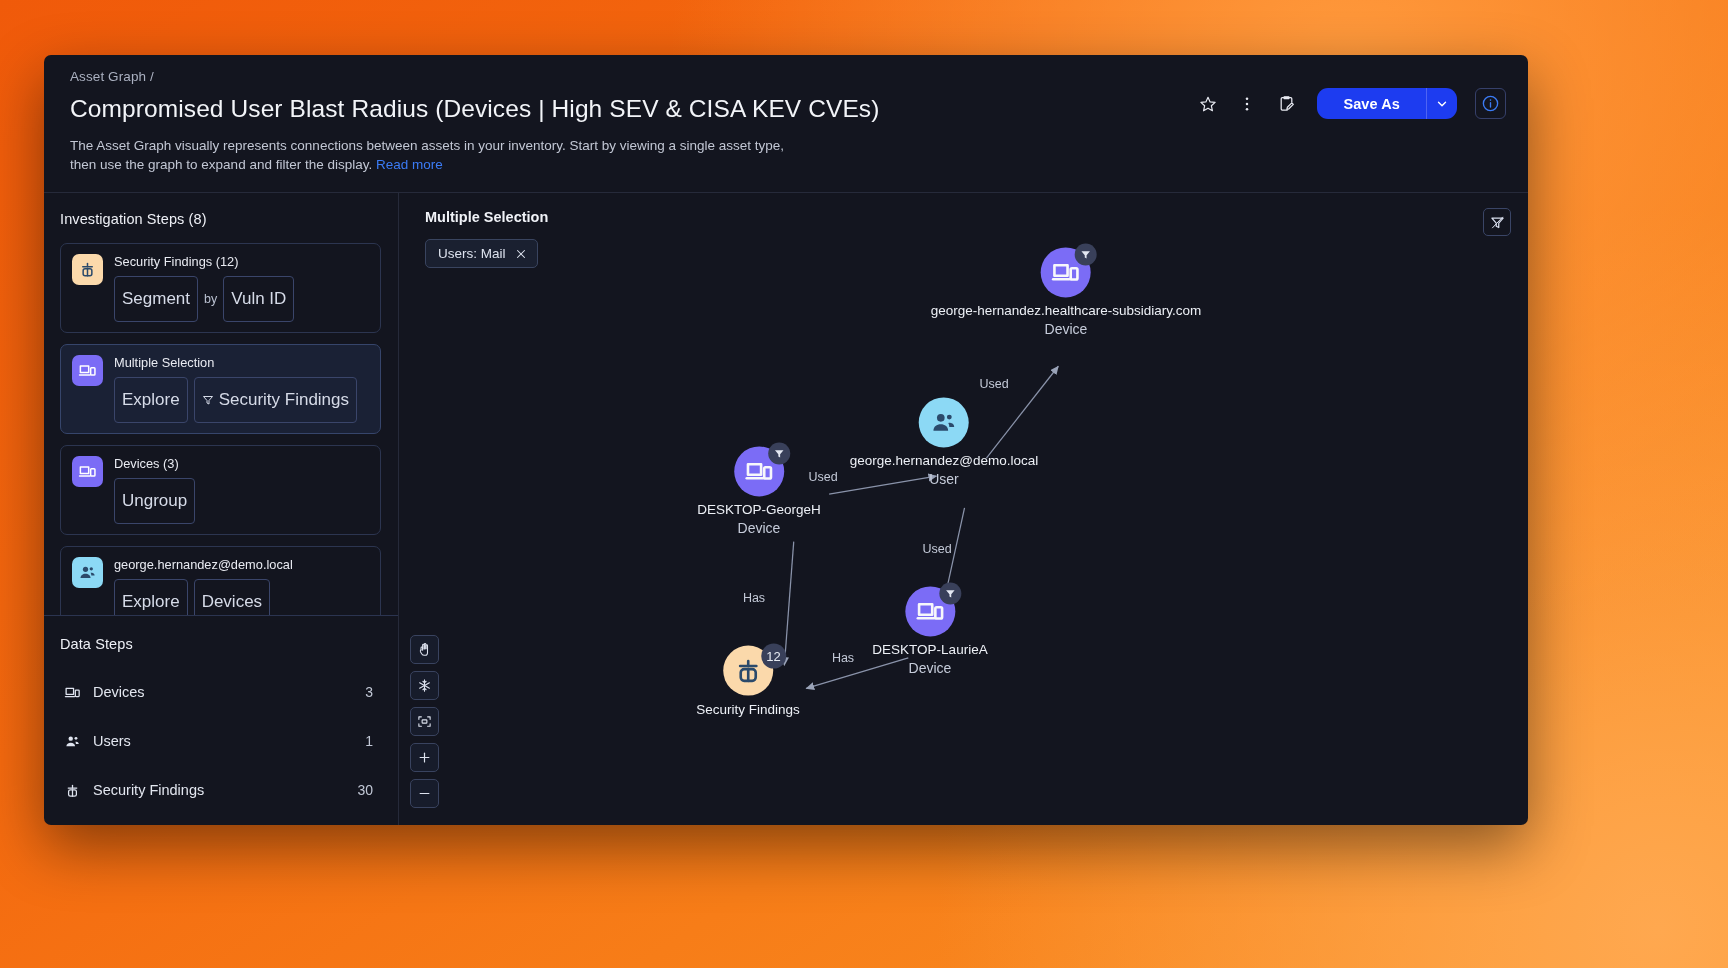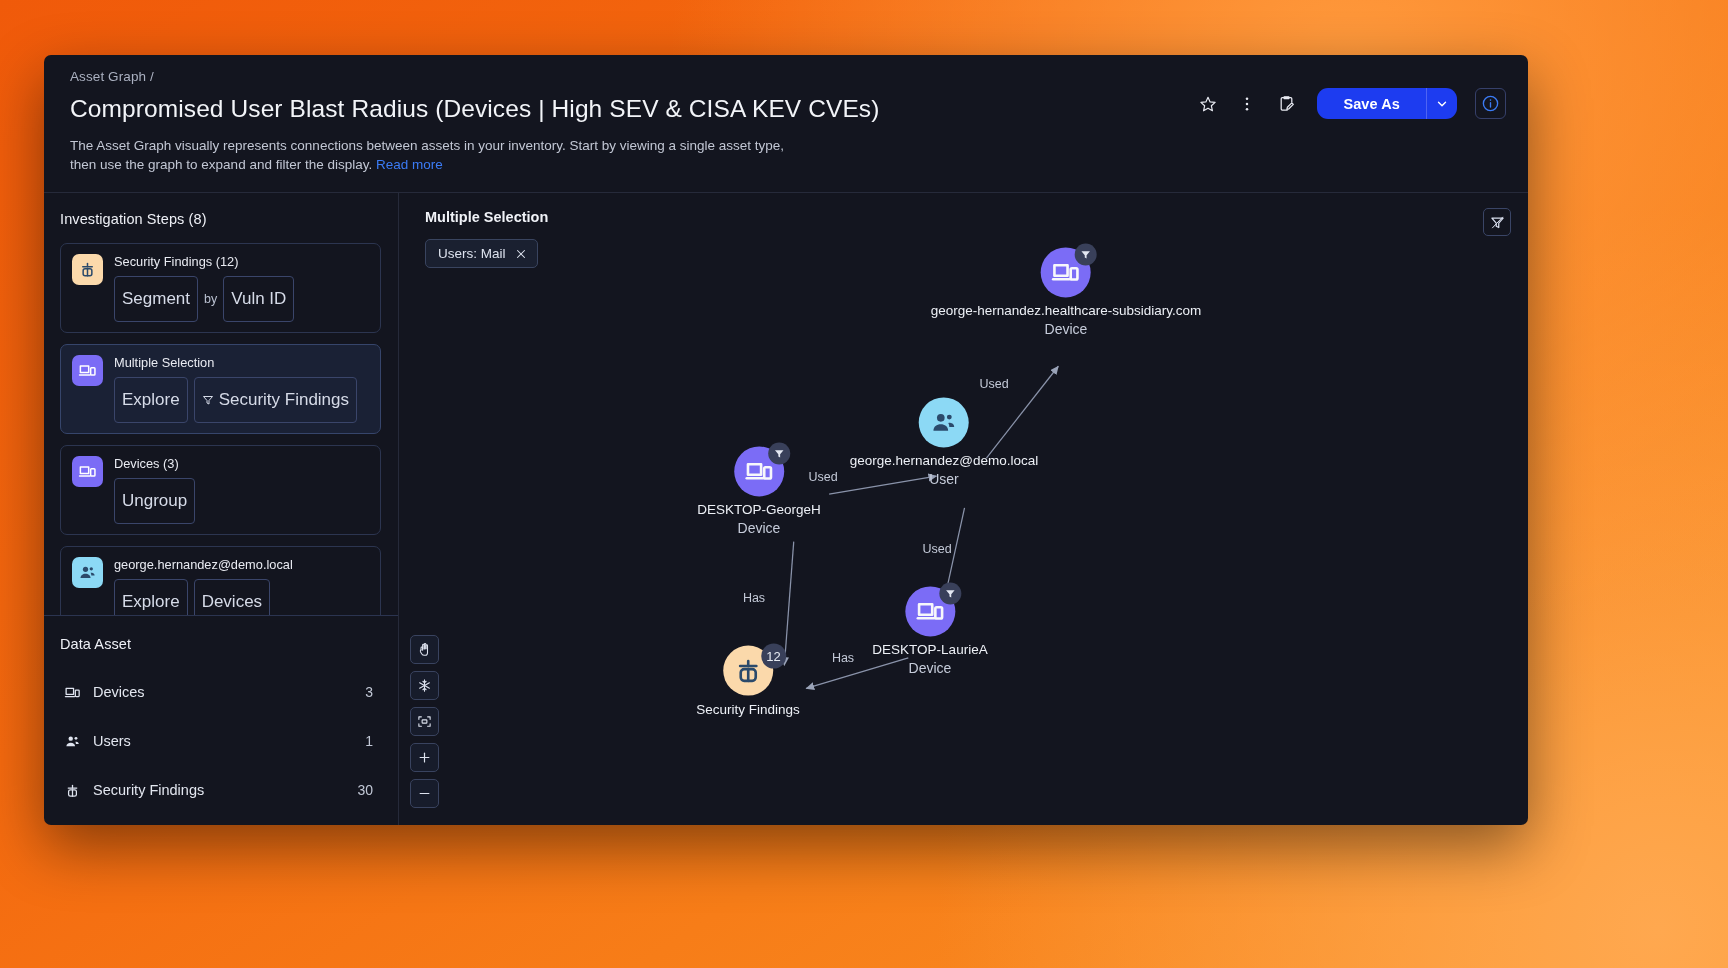--- a/index.html
+++ b/index.html
@@ -534,21 +534,21 @@
               <span class="chip">Ungroup</span>
             </div>
           </div>
         </div>
 
       </div>
 
       <div class="sidebar-divider"></div>
 
       <div class="layers-pane">
-        <div class="layers-title">Data Asset</div>
+        <div class="layers-title">Data Steps</div>
 
         <div class="layer-row">
           <span class="layer-icon">
             <svg width="17" height="17" viewBox="0 0 24 24" fill="none" stroke="#dfe4ef" stroke-width="1.8" stroke-linecap="round" stroke-linejoin="round">
               <path d="M3 6.2h10.5v8.4H3z"></path>
                 <path d="M2 17.7h13"></path>
               <rect x="16" y="8.6" width="5.4" height="9.1" rx="1"></rect>
             </svg>
           </span>
           <span class="layer-name">Devices</span>

